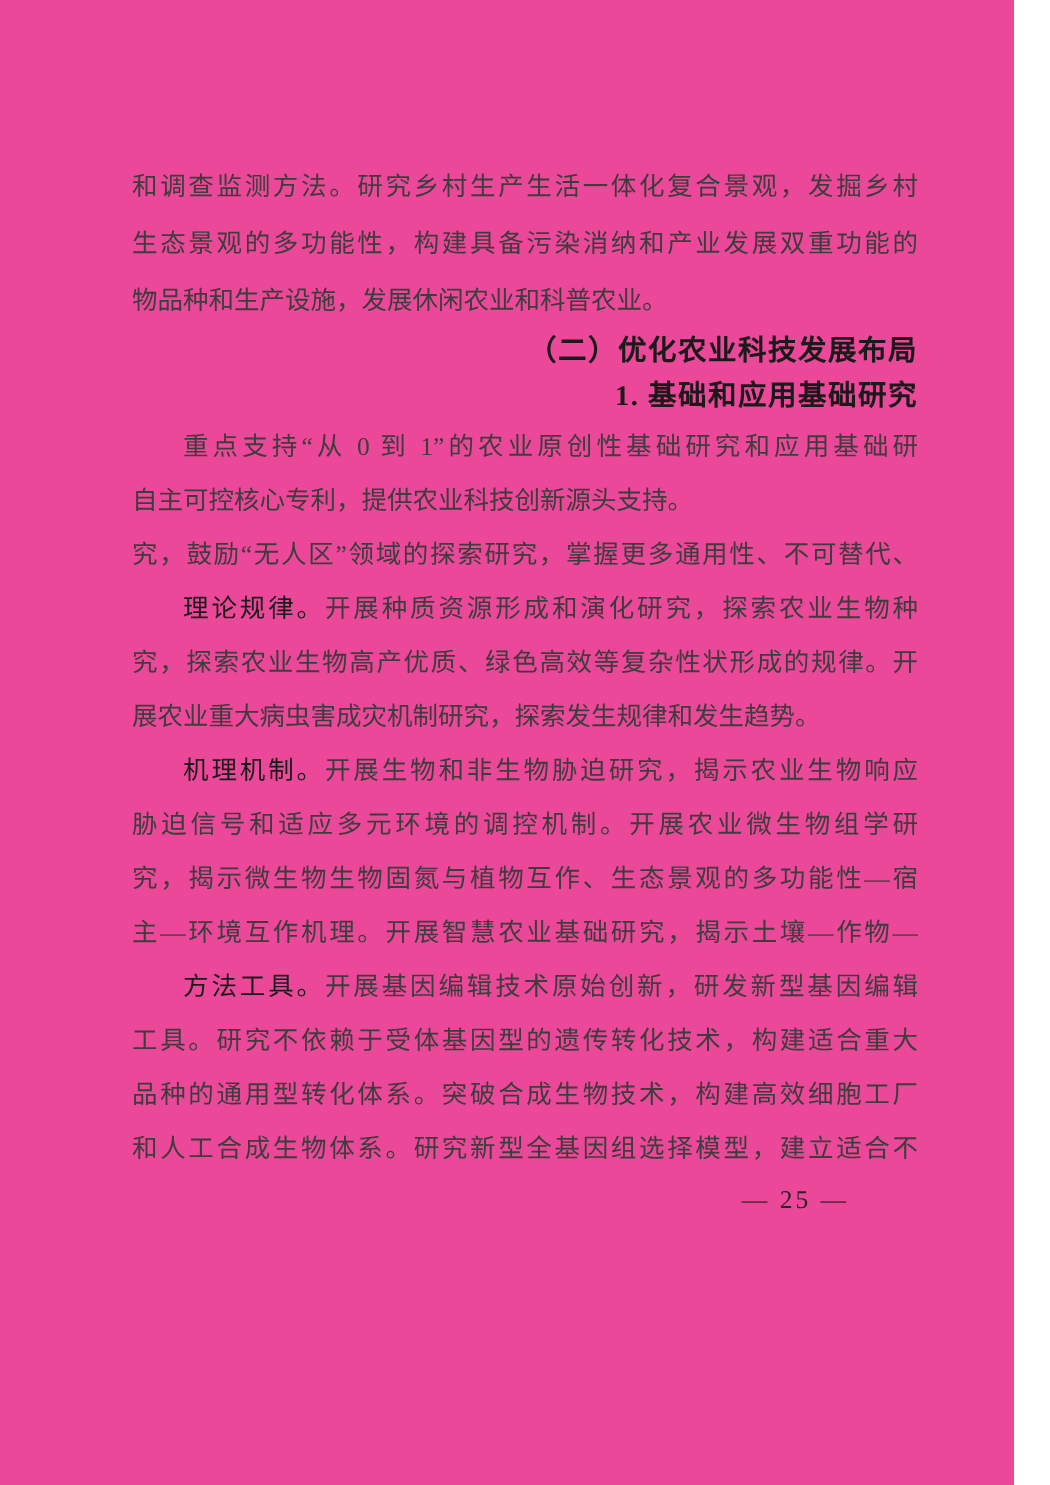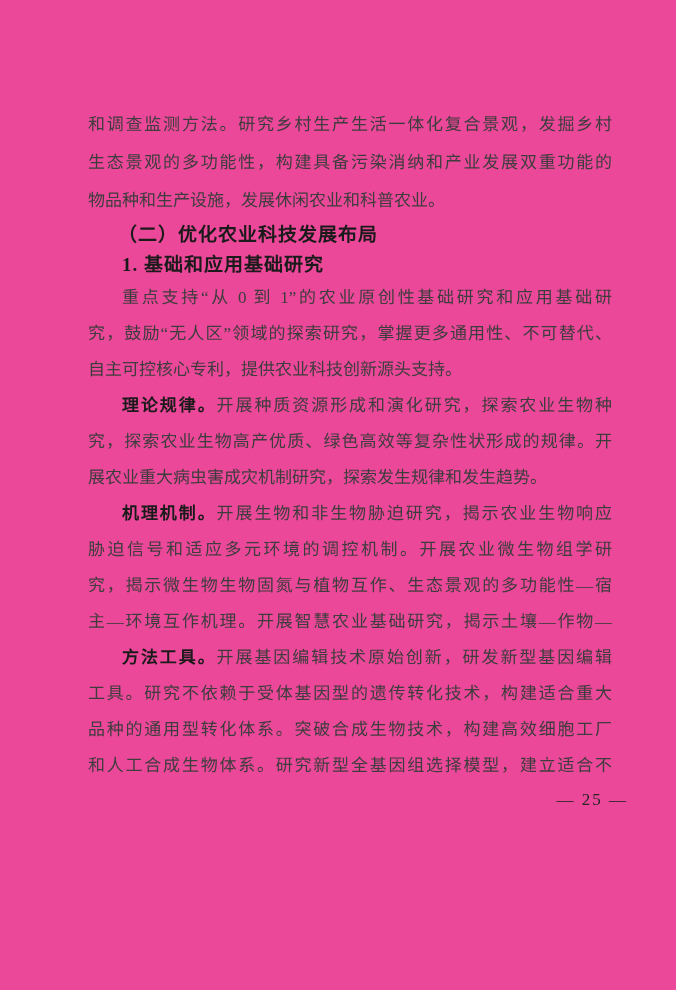--- a/index.html
+++ b/index.html
@@ -33,58 +33,59 @@
   
   .content > .paragraph:first-child .line {
     height: 38px;
     line-height: 38px;
   }
   .line.end {
     text-align-last: left;
   }
   .line.indent { padding-left: 34px; }
   .runin {
-    font-weight: 700;
+    font-weight: 400;
     color: #1a1a1a;
   }
   .heading1, .heading2 {
     height: 30px;
     line-height: 30px;
     font-size: 19px;
     font-weight: 700;
     color: #1a1a1a;
     letter-spacing: 1px;
+    text-align: right;
   }
   .heading1 { padding-left: 30px; }
   .heading2 { padding-left: 34px; }
   .page-number {
     margin-top: 6px;
-    padding-right: 48px;
+    padding-right: 110px;
     text-align: right;
     font-size: 17px;
     color: #262626;
     letter-spacing: 2px;
   }
 </style>
 </head>
 <body>
 
 <div class="page">
   <main class="content" id="content">
       <div class="paragraph">
         <div class="line"><span>和调查监测方法。研究乡村生产生活一体化复合景观，发掘乡村</span></div>
         <div class="line"><span>生态景观的多功能性，构建具备污染消纳和产业发展双重功能的</span></div>
         <div class="line end"><span>物品种和生产设施，发展休闲农业和科普农业。</span></div>
       </div>
       <div class="heading1">（二）优化农业科技发展布局</div>
       <div class="heading2">1. 基础和应用基础研究</div>
       <div class="paragraph">
         <div class="line indent"><span>重点支持“从 0 到 1”的农业原创性基础研究和应用基础研</span></div>
+        <div class="line end"><span>自主可控核心专利，提供农业科技创新源头支持。</span></div>
         <div class="line"><span>究，鼓励“无人区”领域的探索研究，掌握更多通用性、不可替代、</span></div>
-        <div class="line end"><span>自主可控核心专利，提供农业科技创新源头支持。</span></div>
       </div>
       <div class="paragraph">
         <div class="line indent"><span class="runin">理论规律。</span><span>开展种质资源形成和演化研究，探索农业生物种</span></div>
         <div class="line"><span>究，探索农业生物高产优质、绿色高效等复杂性状形成的规律。开</span></div>
         <div class="line end"><span>展农业重大病虫害成灾机制研究，探索发生规律和发生趋势。</span></div>
       </div>
       <div class="paragraph">
         <div class="line indent"><span class="runin">机理机制。</span><span>开展生物和非生物胁迫研究，揭示农业生物响应</span></div>
         <div class="line"><span>胁迫信号和适应多元环境的调控机制。开展农业微生物组学研</span></div>
         <div class="line"><span>究，揭示微生物生物固氮与植物互作、生态景观的多功能性—宿</span></div>

